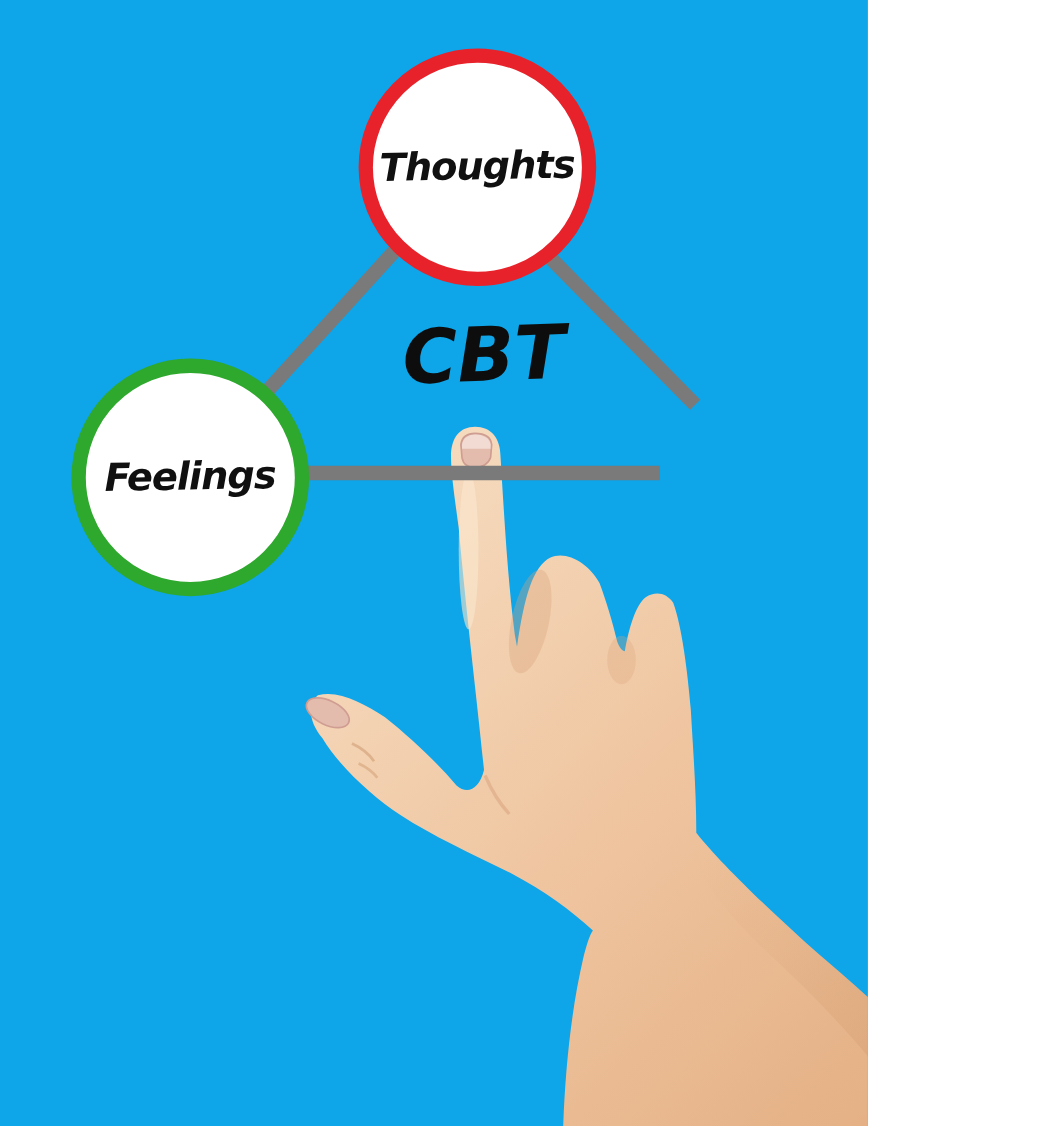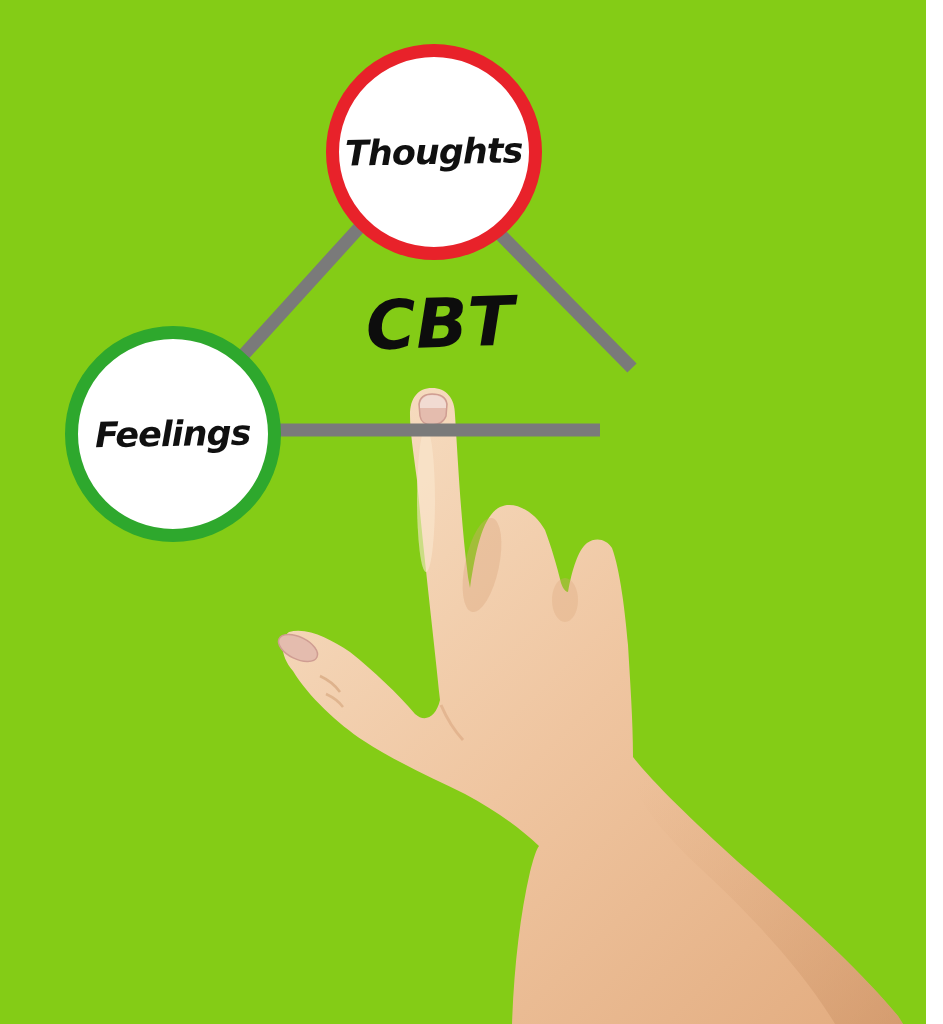--- a/index.html
+++ b/index.html
@@ -2,23 +2,23 @@
 <html><head>
 <meta charset="utf-8">
 <style>
   html, body {
     margin: 0;
     padding: 0;
     background: #ffffff;
   }
   .stage {
     position: relative;
-    width: 926px;
+    width: 789px;
     height: 1024px;
-    background: #84cc16;
+    background: #0ea5e9;
     overflow: hidden;
     font-family: "DejaVu Sans", cursive, sans-serif;
   }
   .layer {
     position: absolute;
     left: 0;
     top: 0;
   }
   
   .node {

